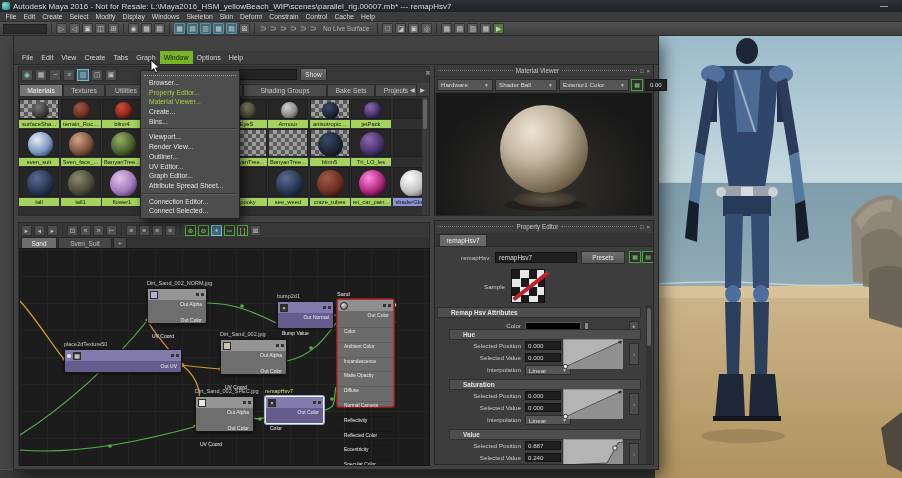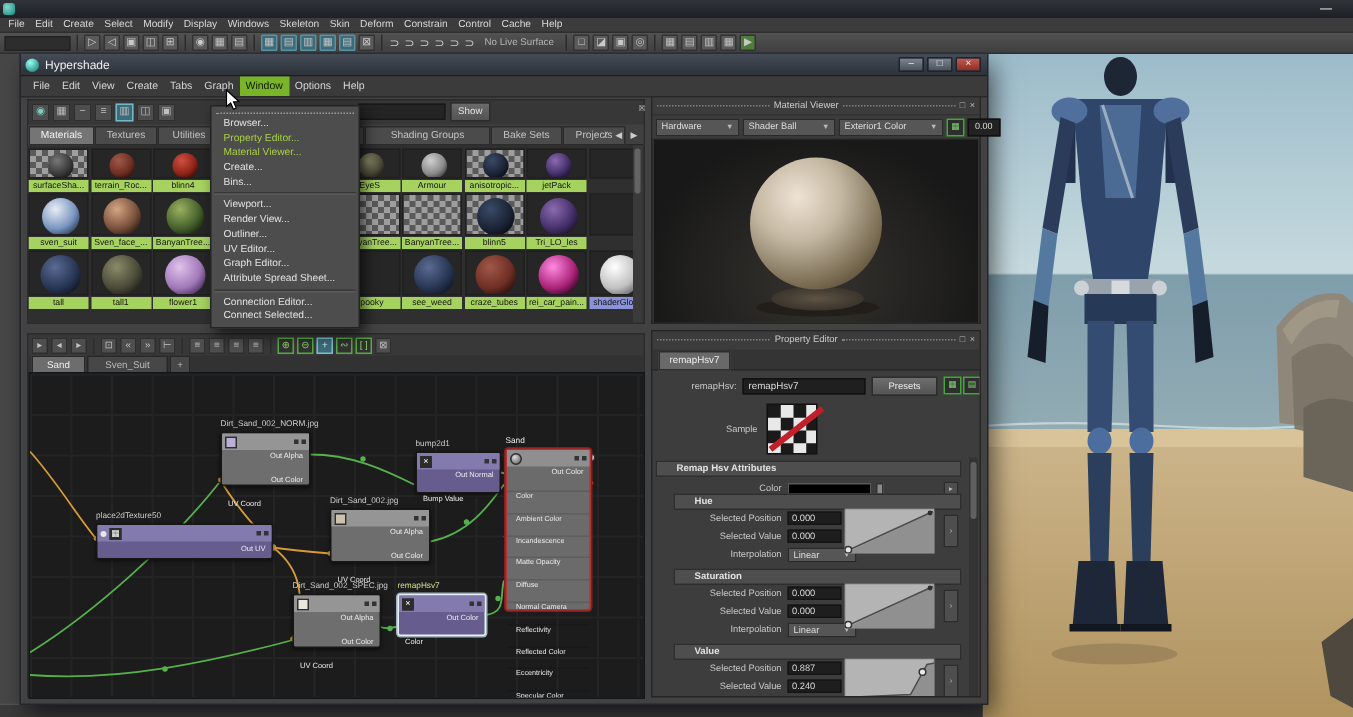--- a/index.html
+++ b/index.html
@@ -162,20 +162,21 @@
   #cursor{left:150px;top:59px;z-index:6;}
   #vp{left:655px;top:36px;z-index:1;}
 </style>
 </head>
 <body>
 
 <div class="screen">
 
   <div id="titlebar">
     <span class="mlogo"></span>
+    <span id="titletext">Autodesk Maya 2016 - Not for Resale: L:\Maya2016_HSM_yellowBeach_WIP\scenes\parallel_rig.00007.mb*  ---  remapHsv7</span>
     <span id="minbtn">—</span>
   </div>
 
   <div id="mayaMenus">
       <div class="mmi">File</div>
       <div class="mmi">Edit</div>
       <div class="mmi">Create</div>
       <div class="mmi">Select</div>
       <div class="mmi">Modify</div>
       <div class="mmi">Display</div>
@@ -289,29 +290,20 @@
       <path d="M70,266 L86,266 L84,338 L72,338 Z" fill="#2b3e5c"></path>
       <path d="M98,266 L114,266 L112,338 L100,338 Z" fill="#2b3e5c"></path>
       <path d="M64,338 L88,338 L90,382 L60,382 Z" fill="#1d2737"></path>
       <path d="M96,338 L120,338 L124,382 L94,382 Z" fill="#1d2737"></path>
       <rect x="58" y="380" width="34" height="5" fill="#12161f"></rect>
       <rect x="92" y="380" width="34" height="5" fill="#12161f"></rect>
     </g>
   </svg>
 
   <div id="hyp">
-    <div id="hypTitle">
-      <span class="hlogo"></span>
-      <span id="hypTitleText">Hypershade</span>
-      <span id="hypBtns">
-        <span class="wbtn">–</span>
-        <span class="wbtn">□</span>
-        <span class="wbtn close">×</span>
-      </span>
-    </div>
     <div id="hypMenus">
         <div class="hmi">File</div>
         <div class="hmi">Edit</div>
         <div class="hmi">View</div>
         <div class="hmi">Create</div>
         <div class="hmi">Tabs</div>
         <div class="hmi">Graph</div>
         <div class="hmi active">Window</div>
         <div class="hmi">Options</div>
         <div class="hmi">Help</div>

